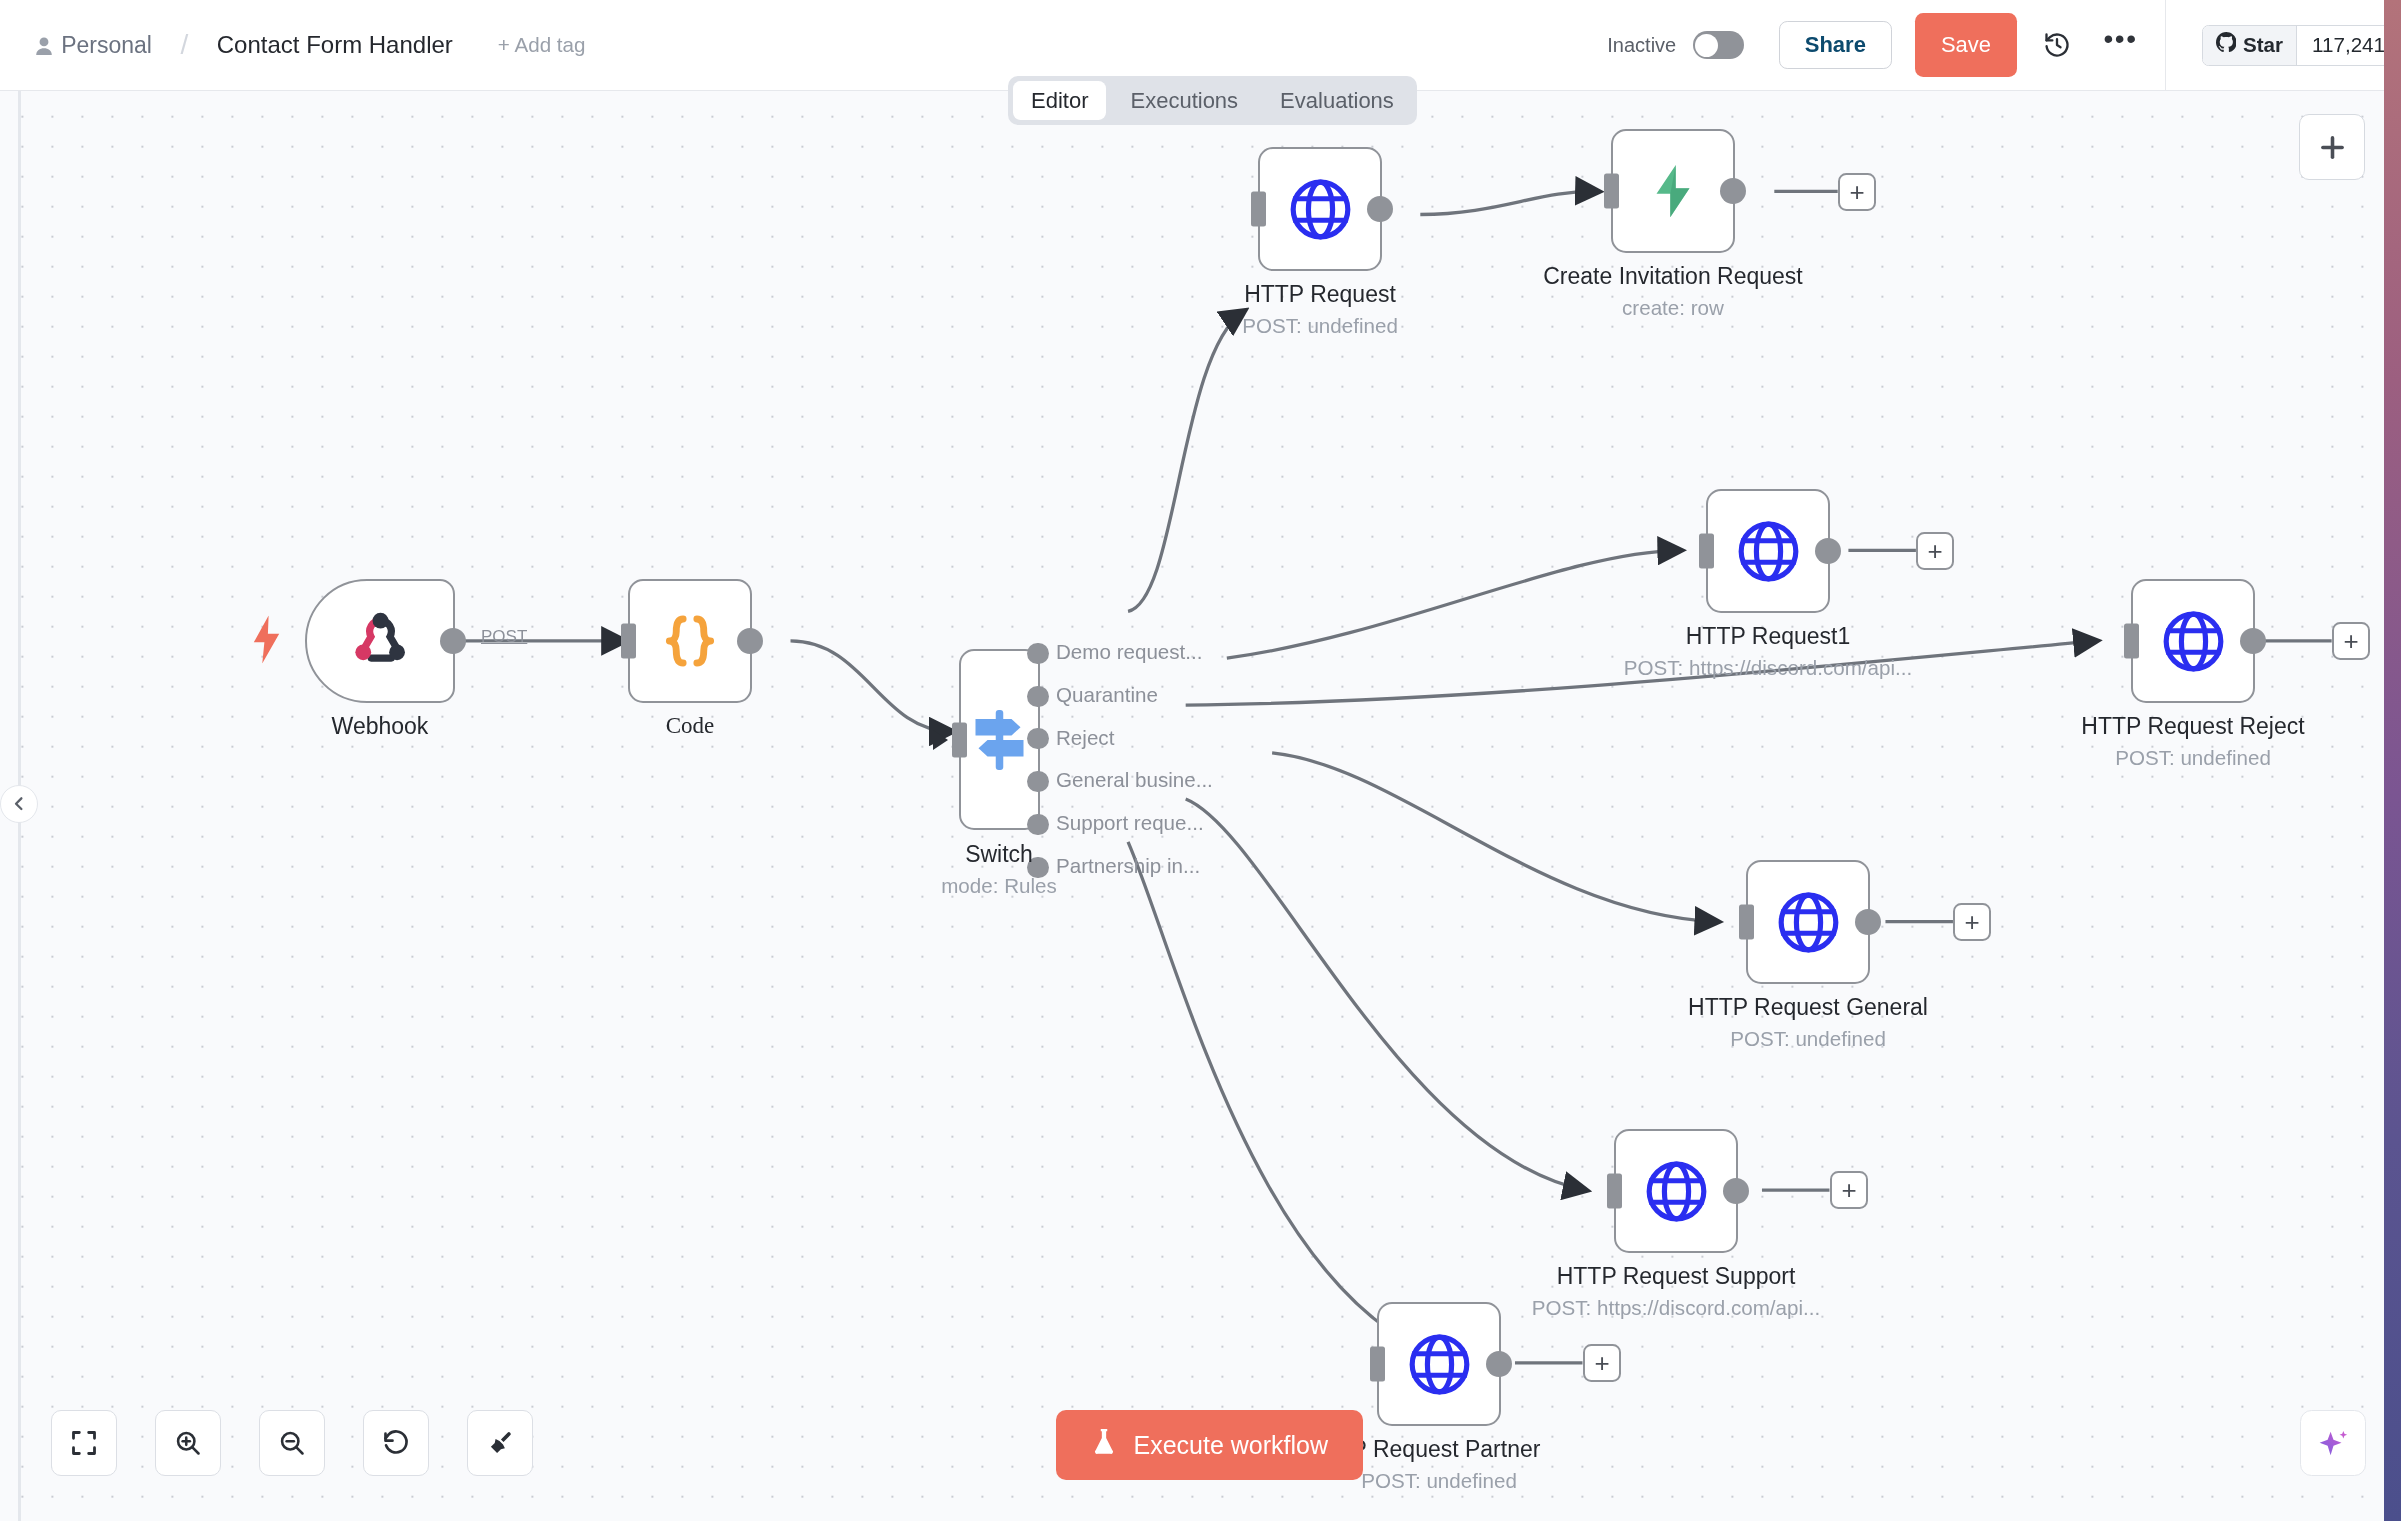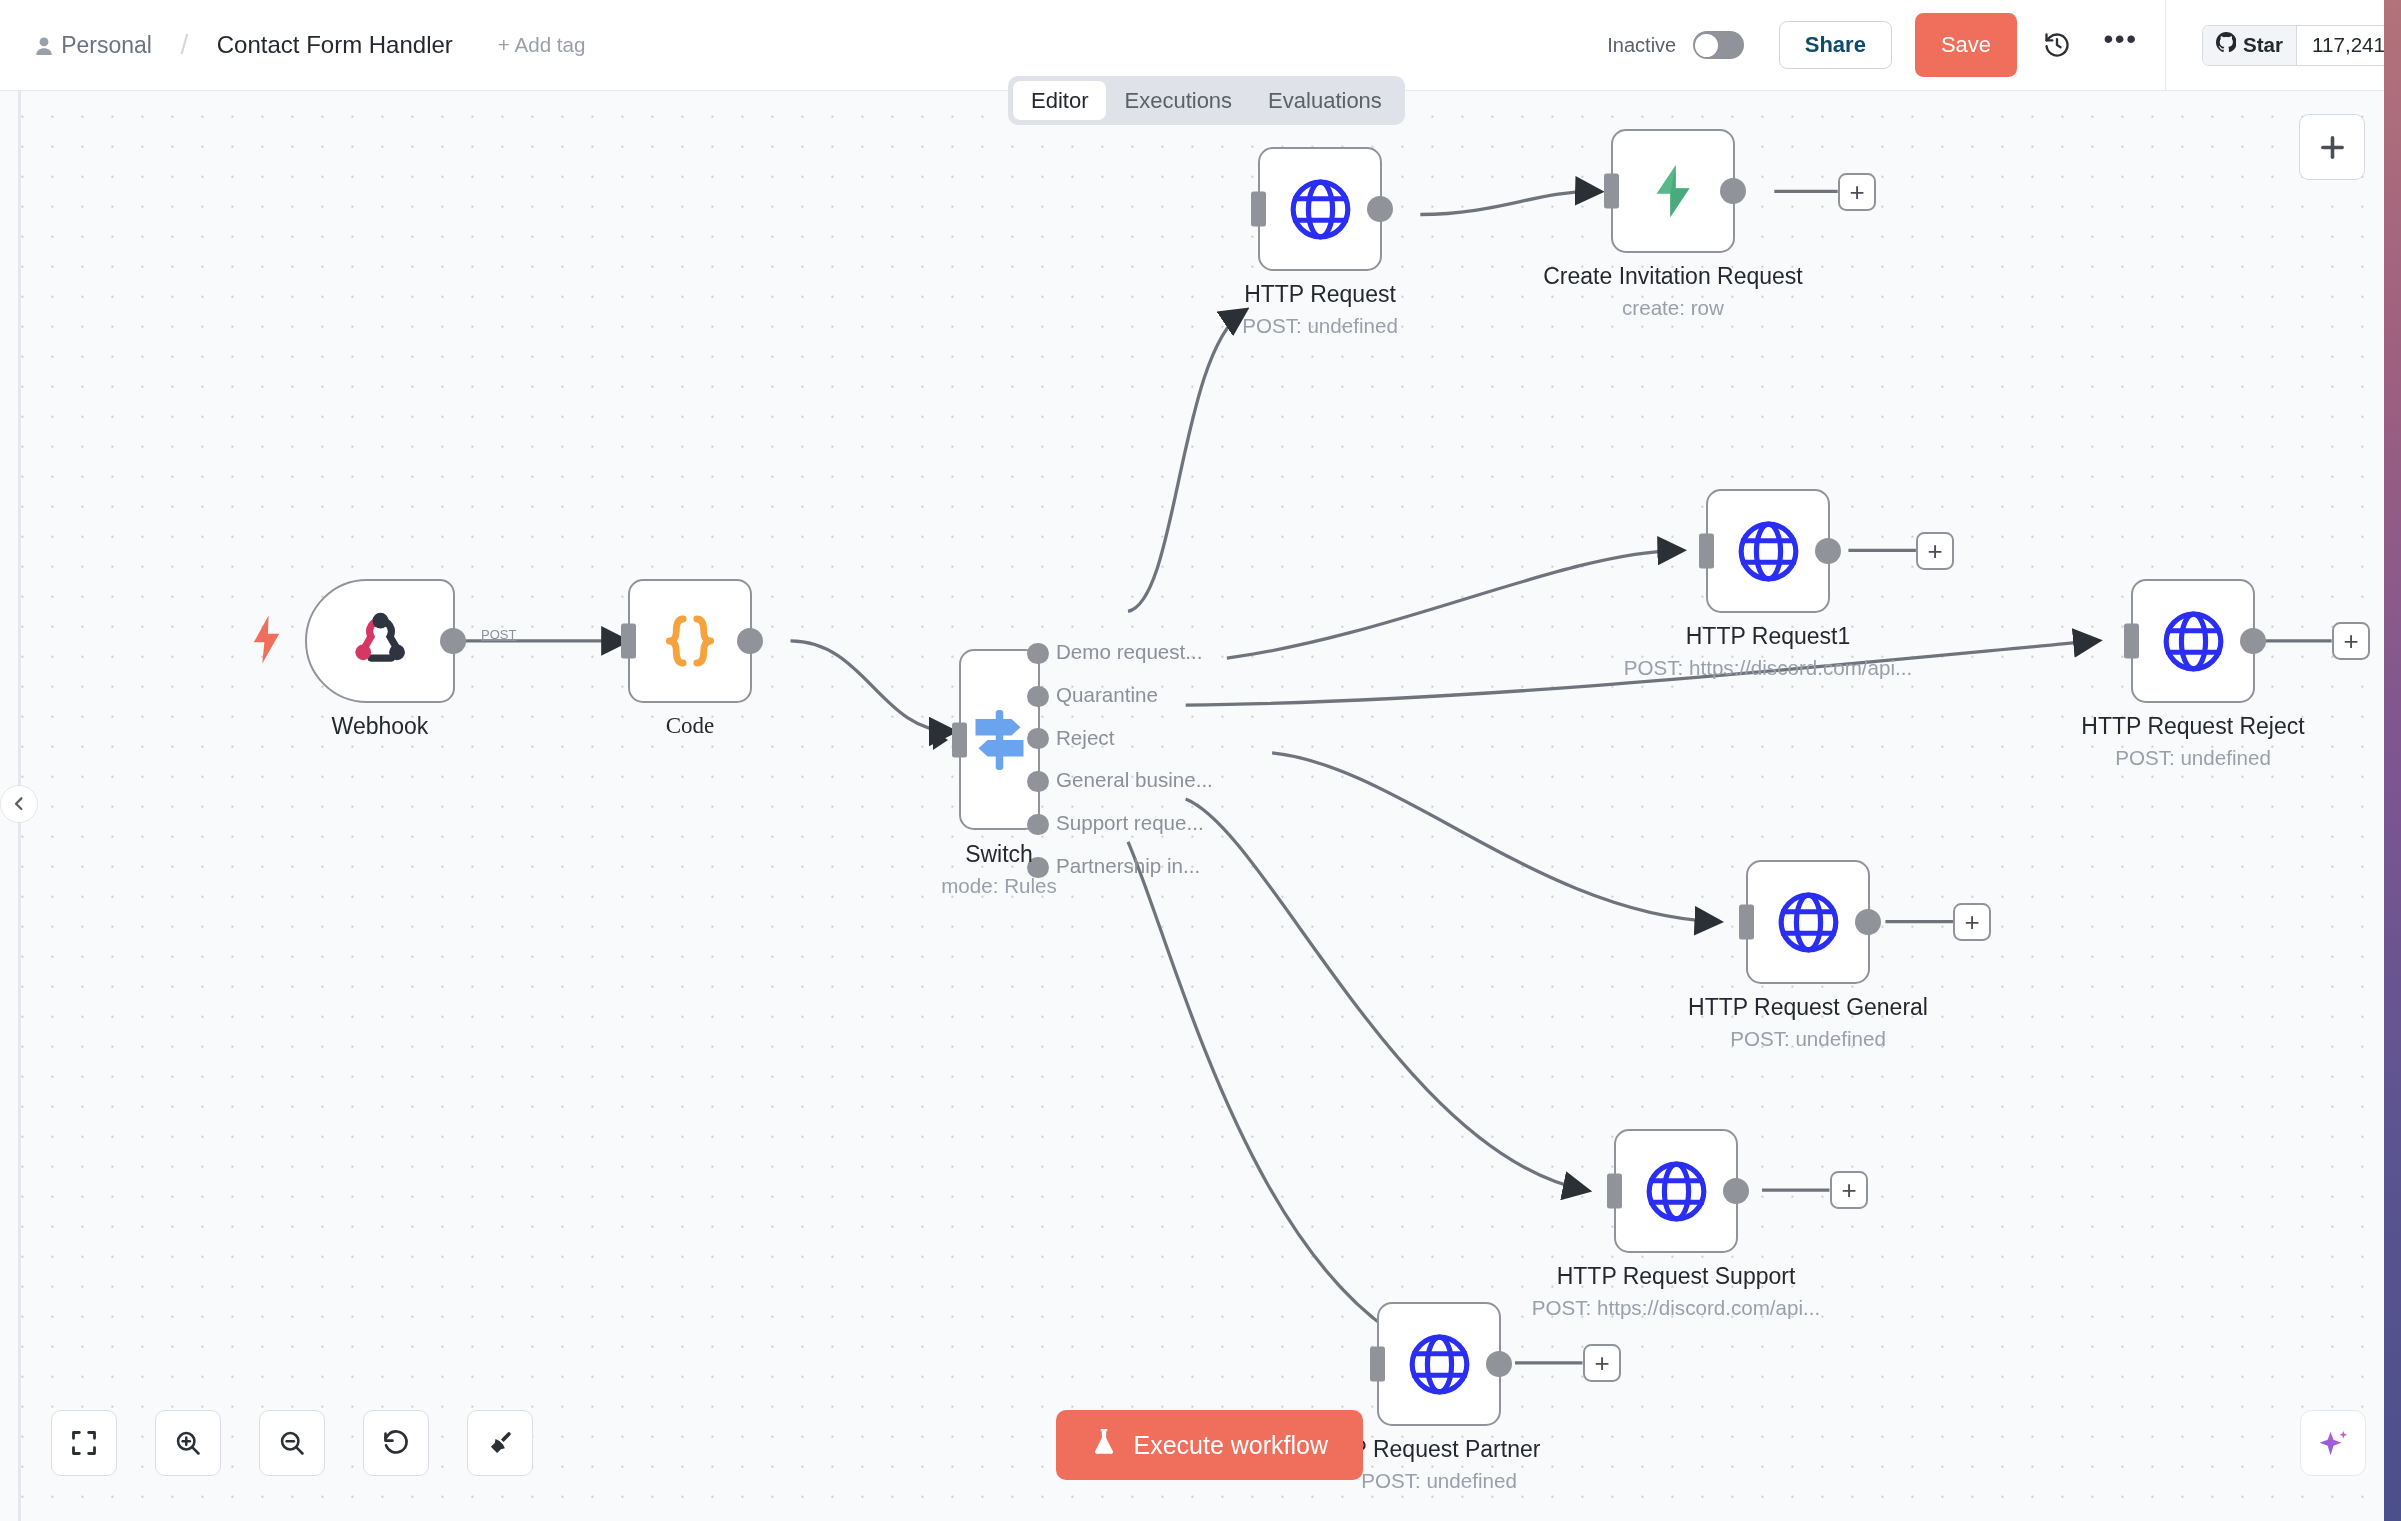--- a/index.html
+++ b/index.html
@@ -61,21 +61,21 @@
     display:flex; align-items:center; gap:6.6px; background:#f2f4f7;
     padding:0 13px; height:100%; font-size:20.6px; color:#24292f; font-weight:bold;
   }
   .gh-right { background:#fff; padding:0 15px; height:100%; display:flex;
     align-items:center; font-size:20.6px; color:#24292f; border-left:0.8px solid #d6dae0; }
 
   
   .tabs {
     position:absolute; top:76px; left:1008px; z-index:45;
     display:flex; align-items:center; background:#dfe2e8;
-    border-radius:10px; padding:5px; gap:0;
+    border-radius:10px; padding:5px; gap:6px;
   }
   .tab {
     padding:6.6px 18px; font-size:22px; color:#5b6069; border-radius:7.4px;
     cursor:pointer; white-space:nowrap;
   }
   .tab.active { background:#fff; color:#25282e; }
 
   
   .canvas {
     position:absolute; top:91px; left:0; width:2401px; height:1430px;
@@ -128,21 +128,21 @@
     width:26px; height:26px; border-radius:50%; background:#909399;
   }
   .plus-stub {
     position:absolute; width:38px; height:38px; border:2.5px solid #909399;
     border-radius:8.2px; background:#fff; display:flex; align-items:center;
     justify-content:center; color:#4a4e56; font-size:26px; cursor:pointer;
     font-family:"Liberation Sans", sans-serif;
   }
   .trig-bolt { position:absolute; left:-56px; top:50%; transform:translateY(-50%); }
   .post-lbl {
-    position:absolute; font-size:13px; color:#8c9099;
+    position:absolute; font-size:17px; color:#8c9099;
     background:transparent; white-space:nowrap;text-decoration:underline;
   }
 
   
   .switch-box {
     width:81px; height:181px; background:#fff; border:2.5px solid #909399;
     border-radius:15px; position:relative; cursor:pointer;
     display:flex; align-items:center; justify-content:center;
   }
   .sw-out {

